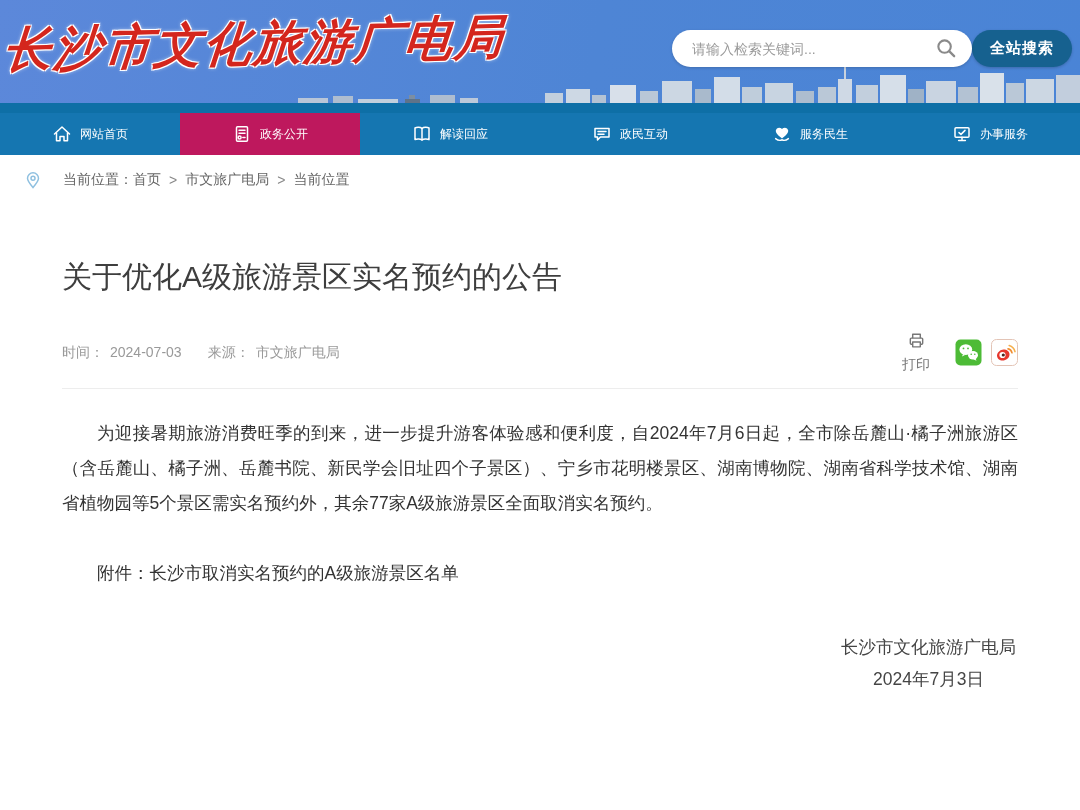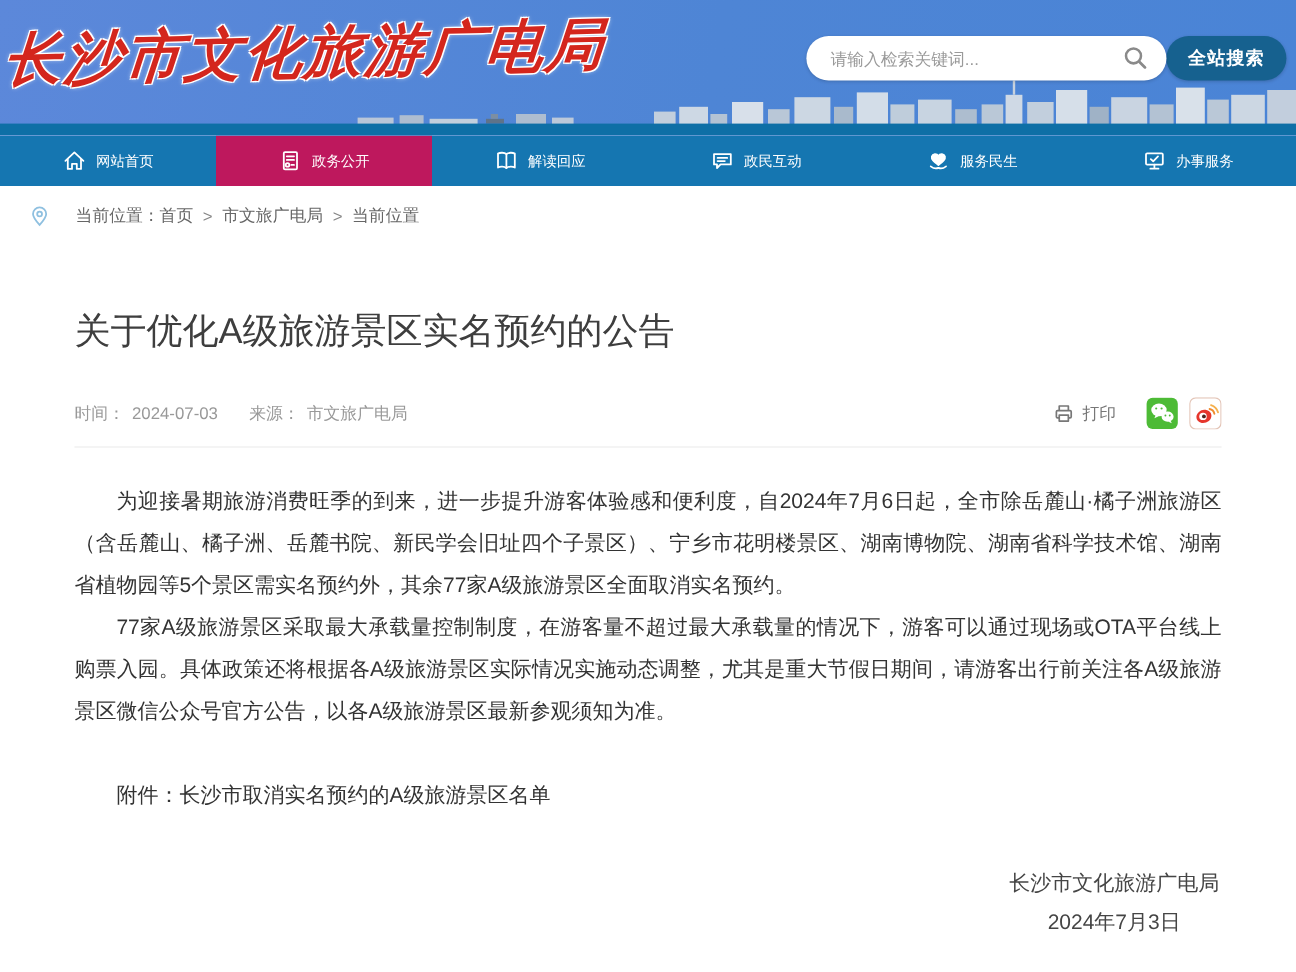--- a/index.html
+++ b/index.html
@@ -67,21 +67,21 @@
   .meta-row {
     margin-top: 32px; display: flex; justify-content: space-between; align-items: center;
     padding-bottom: 14px; border-bottom: 1px solid #ededed;
     font-size: 14px; color: #999;
   }
   .meta-left span { margin-right: 6px; }
   .meta-left .gap { margin-right: 26px; }
   .meta-right { display: flex; align-items: center; gap: 9px; }
   .print-btn {
     display: flex; align-items: center; gap: 6px; color: #777;
-    cursor: pointer; margin-right: 16px; font-size: 14px;
+    cursor: pointer; margin-right: 16px; font-size: 14px; flex-direction: column;
   }
   .share-icon { width: 27px; height: 27px; cursor: pointer; display: block; }
   .article-body { padding-top: 27px; font-size: 17.5px; line-height: 35px; color: #333; text-align: justify; }
   .article-body p { text-indent: 2em; margin: 0; }
   .attachment { margin-top: 35px; font-size: 17.5px; line-height: 35px; color: #333; text-indent: 2em; cursor: pointer; }
   .signature {
     margin-top: 40px; margin-left: auto; margin-right: 2px;
     width: max-content; text-align: center;
     font-size: 17.5px; line-height: 32px; color: #454545;
   }
@@ -258,21 +258,20 @@
         <circle cx="11.5" cy="16" r="3.1" fill="#fff"></circle>
         <circle cx="12.3" cy="16" r="1.6" fill="#4a2620"></circle>
         <path d="M17 9.8 A5.2 5.2 0 0 1 21 13.8" fill="none" stroke="#f08c2e" stroke-width="1.6" stroke-linecap="round"></path>
         <path d="M18.2 6.6 A8.6 8.6 0 0 1 24 12.6" fill="none" stroke="#f5b04d" stroke-width="1.6" stroke-linecap="round"></path>
       </svg>
     </div>
   </div>
 
   <div class="article-body">
     <p>为迎接暑期旅游消费旺季的到来，进一步提升游客体验感和便利度，自2024年7月6日起，全市除岳麓山·橘子洲旅游区（含岳麓山、橘子洲、岳麓书院、新民学会旧址四个子景区）、宁乡市花明楼景区、湖南博物院、湖南省科学技术馆、湖南省植物园等5个景区需实名预约外，其余77家A级旅游景区全面取消实名预约。</p>
-    <p>77家A级旅游景区采取最大承载量控制制度，在游客量不超过最大承载量的情况下，游客可以通过现场或OTA平台线上购票入园。具体政策还将根据各A级旅游景区实际情况实施动态调整，尤其是重大节假日期间，请游客出行前关注各A级旅游景区微信公众号官方公告，以各A级旅游景区最新参观须知为准。</p>
   </div>
 
   <div class="attachment">附件：长沙市取消实名预约的A级旅游景区名单</div>
 
   <div class="signature">
     <div>长沙市文化旅游广电局</div>
     <div>2024年7月3日</div>
   </div>
 </div>
 

